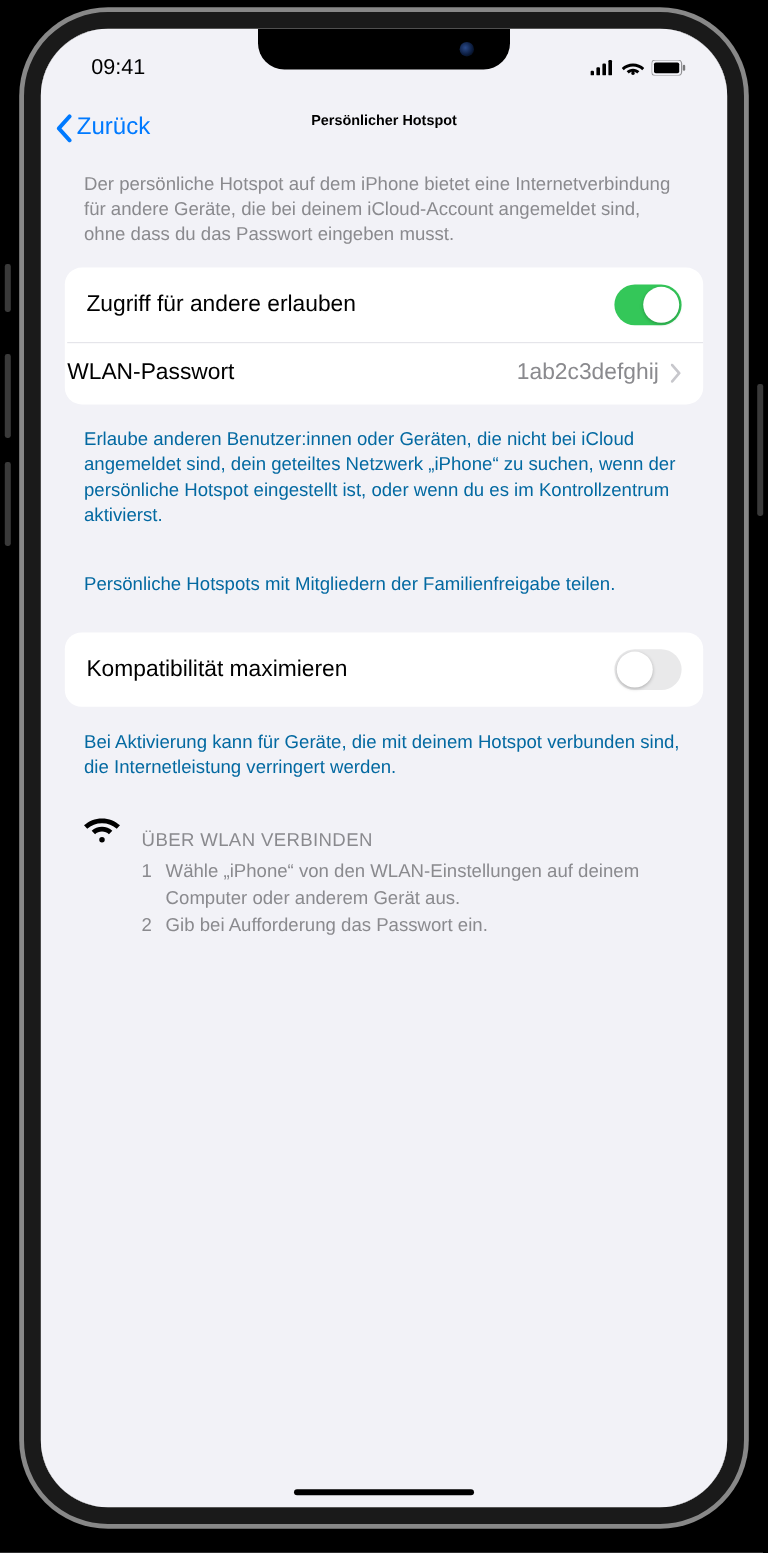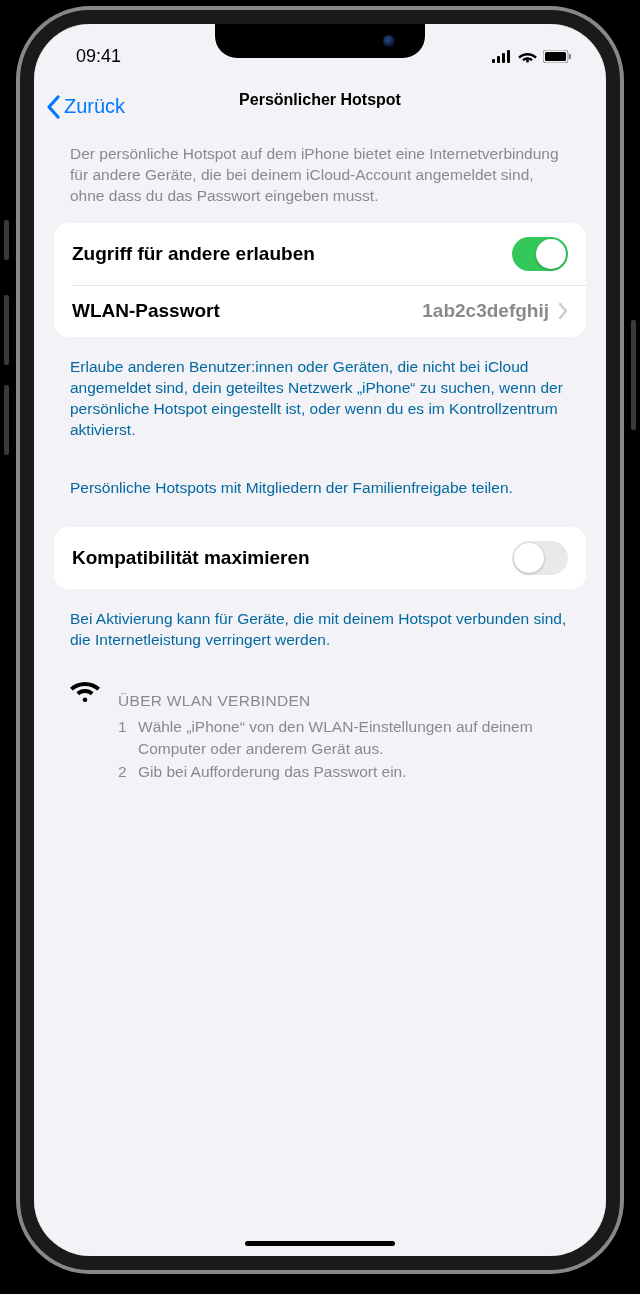--- a/index.html
+++ b/index.html
@@ -81,21 +81,21 @@
   }
   .chevron-left {
     width: 14px;
     height: 24px;
     margin-right: 4px;
   }
   .nav-title {
     position: absolute;
     left: 0; right: 0;
     text-align: center;
-    font-size: 16px;
+    font-size: 12px;
     font-weight: 600;
     pointer-events: none;
   }
   .content {
     padding: 0 20px;
     overflow-y: auto;
     height: calc(100% - 120px);
   }
   .description {
     color: #8a8a8e;
@@ -111,23 +111,22 @@
   }
   .row {
     display: flex;
     align-items: center;
     justify-content: space-between;
     padding: 14px 18px;
     min-height: 52px;
     font-size: 19px;
     color: #000;
     cursor: pointer;
-    font-weight: bold;
-  }
-  .row + .row { border-top: 1px solid #e5e5ea; margin-left: 18px; padding-left: 0; }
+  }
+  .row + .row { border-top: 1px solid #e5e5ea; margin-left: 2px; padding-left: 0; }
   .row-label { flex: 1; }
   .row-right { display: flex; align-items: center; gap: 10px; }
   .row-value { color: #8a8a8e; font-size: 19px; }
   .chevron-right { width: 9px; height: 16px; flex-shrink: 0; }
   .toggle {
     width: 56px;
     height: 34px;
     border-radius: 17px;
     position: relative;
     cursor: pointer;

